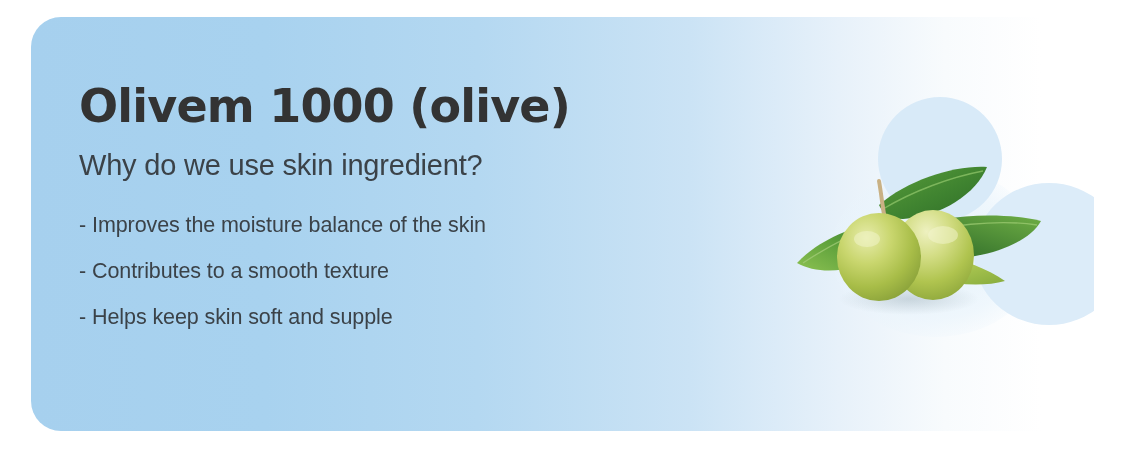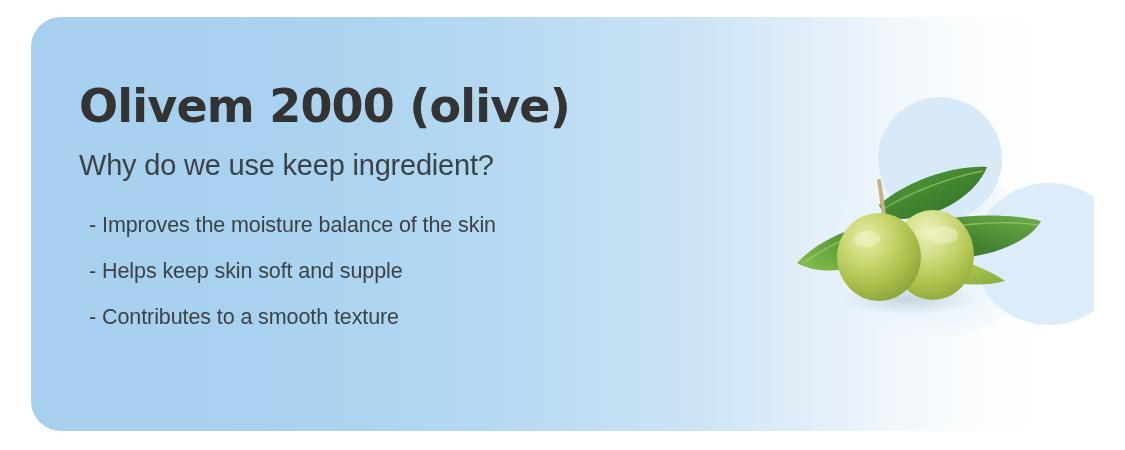--- a/index.html
+++ b/index.html
@@ -66,21 +66,21 @@
     font-family: "Liberation Sans", sans-serif;
     font-size: 29px;
     font-weight: 400;
     line-height: 34px;
     letter-spacing: -0.2px;
     color: #3b4248;
     white-space: nowrap;
   }
 
   .benefit-list {
-    margin: 20px 0 0 10px;
+    margin: 20px 0 0 0;
     padding: 0;
     list-style: none;
   }
 
   .benefit-item {
     font-family: "Liberation Sans", sans-serif;
     font-size: 21.5px;
     font-weight: 400;
     line-height: 46px;
     letter-spacing: -0.1px;
@@ -200,31 +200,31 @@
         <path d="M92 62 C80 74 76 84 76 94" stroke="#c9b184" stroke-width="3.2" fill="none" stroke-linecap="round"></path>
 
         <ellipse cx="142" cy="98" rx="41" ry="45" fill="url(#fruit2)"></ellipse>
         <ellipse cx="88" cy="100" rx="42" ry="44" fill="url(#fruit1)"></ellipse>
         <ellipse cx="76" cy="82" rx="13" ry="8" fill="#f1f4c8" opacity="0.55"></ellipse>
         <ellipse cx="152" cy="78" rx="15" ry="9" fill="#f3f6cf" opacity="0.5"></ellipse>
       </svg>
     </div>
 
     <div class="text-col">
-      <h1 class="title">Olivem 2000 (olive)</h1>
-
-      <p class="subtitle">Why do we use keep ingredient?</p>
+      <h1 class="title">Olivem 1000 (olive)</h1>
+
+      <p class="subtitle">Why do we use skin ingredient?</p>
 
       <ul class="benefit-list">
         <li class="benefit-item">
           <span class="dash">-</span><span>Improves the moisture balance of the skin</span>
         </li>
         <li class="benefit-item">
-          <span class="dash">-</span><span>Helps keep skin soft and supple</span>
+          <span class="dash">-</span><span>Contributes to a smooth texture</span>
         </li>
         <li class="benefit-item">
-          <span class="dash">-</span><span>Contributes to a smooth texture</span>
+          <span class="dash">-</span><span>Helps keep skin soft and supple</span>
         </li>
       </ul>
     </div>
 
   </div>
 </div>
 
 </body></html>

